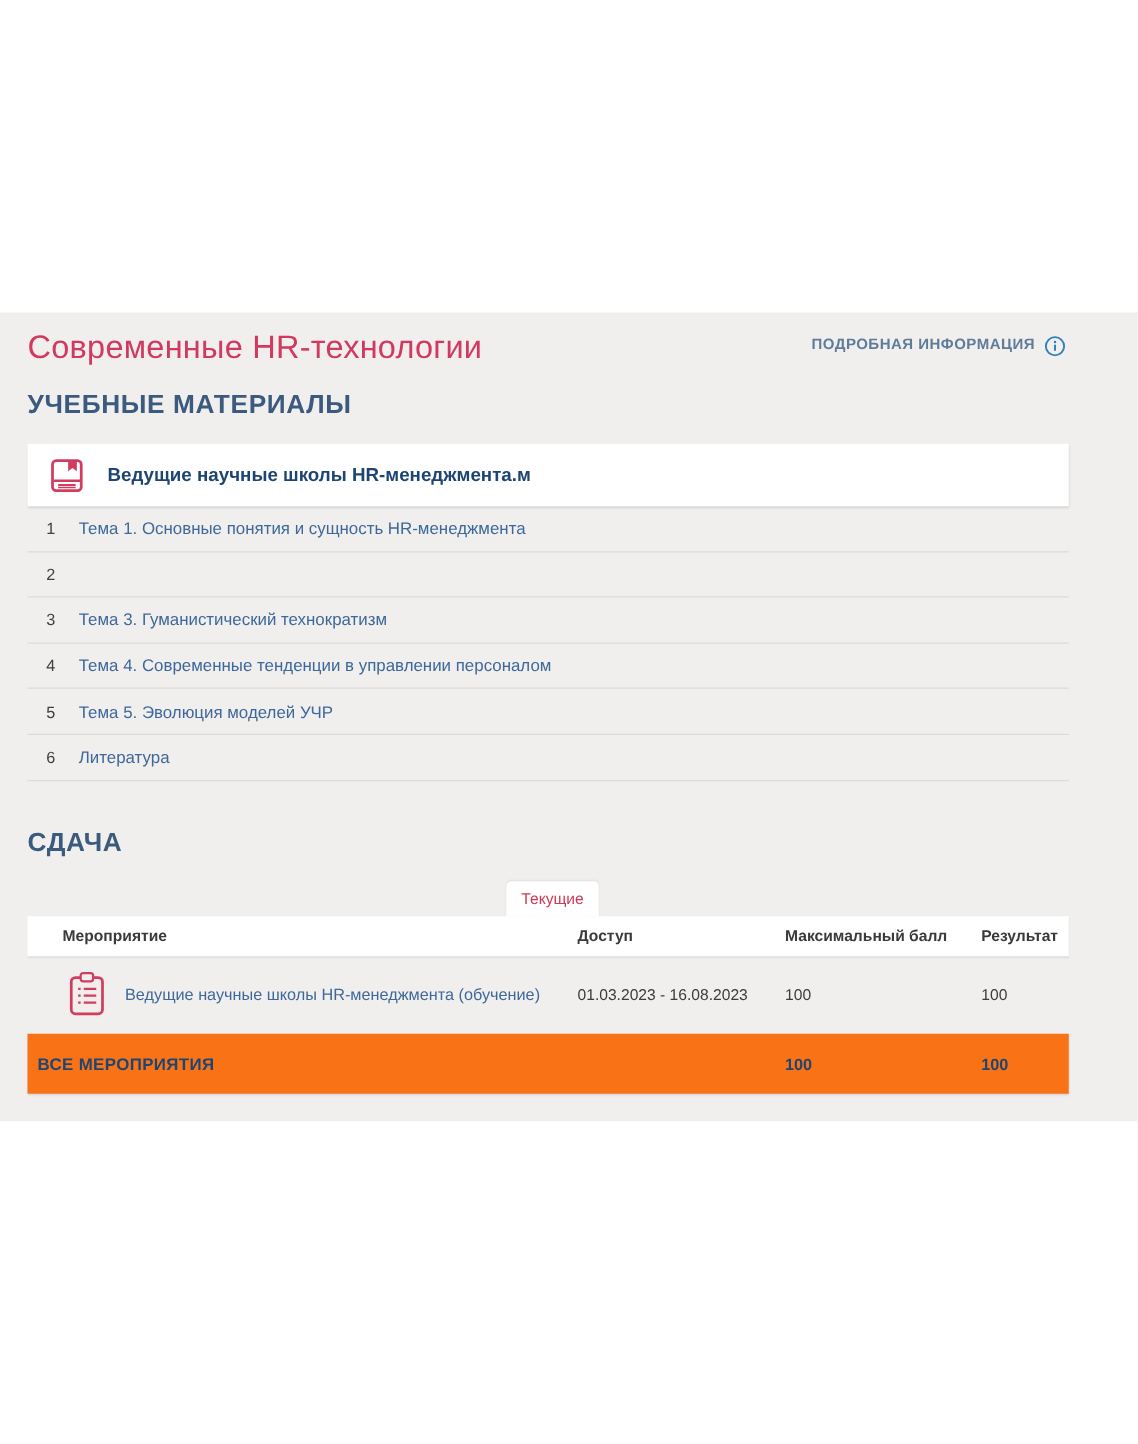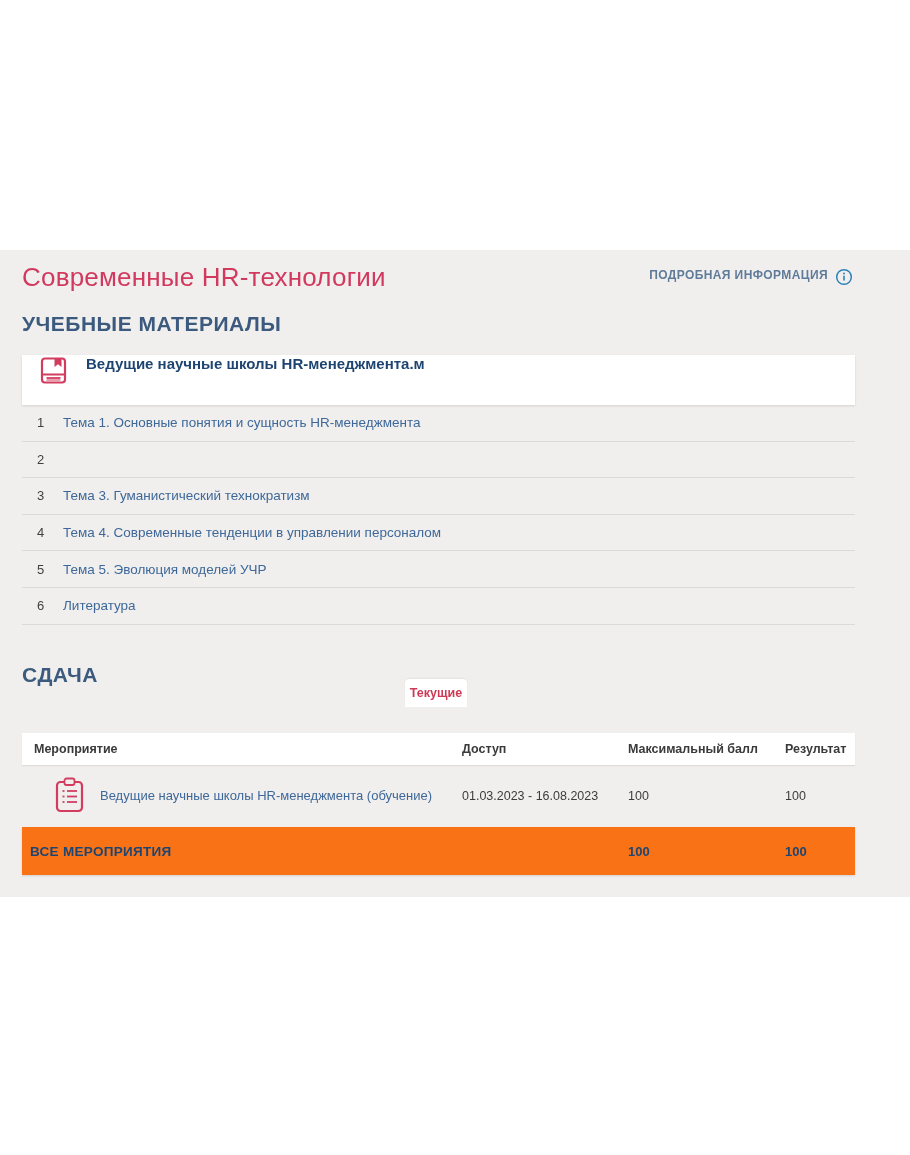--- a/index.html
+++ b/index.html
@@ -24,57 +24,57 @@
   .section-title {
     position:absolute; left:22px;
     font-size:21px; font-weight:600; color:#3b5a7e; letter-spacing:0.5px;
   }
   .st-materials { top:62px; }
   .st-submission { top:413px; }
   
   .course-card {
     position:absolute; left:22px; top:105px; width:833px; height:50px;
     background:#ffffff; box-shadow:0 1px 2px rgba(0,0,0,0.12);
-    display:flex; align-items:flex-start; padding-left:16px; gap:17px; cursor:pointer;
+    display:flex; align-items:center; padding-left:16px; gap:17px; cursor:pointer;
   }
   .course-card .title {
     font-size:15px; font-weight:700; color:#1e4571;
   }
   
   .topic-list { position:absolute; left:22px; top:155px; width:833px; }
   .topic-row {
     height:36.6px; display:flex; align-items:center;
     border-bottom:1px solid #ddd9d6; cursor:pointer;
   }
   .topic-row .num {
     width:41px; padding-left:15px; font-size:13px; color:#3f3f3f;
   }
   .topic-row .label {
     font-size:13.5px; color:#3d6899;
   }
   
   .tab-current {
-    position:absolute; left:405px; top:429px; width:62px; height:28px;
+    position:absolute; left:405px; top:455px; width:74px; height:28px;
     background:#ffffff; border-radius:4px 4px 0 0;
     box-shadow:0 -1px 2px rgba(0,0,0,0.06);
     display:flex; align-items:center; justify-content:center;
-    font-size:12.5px; color:#cc3a55; cursor:pointer;font-weight:bold;
+    font-size:12.5px; color:#cc3a55; cursor:pointer;
   }
   
   .grid-row {
     display:grid; grid-template-columns:440px 166px 157px 1fr; align-items:center;
   }
   .tbl-header {
     position:absolute; left:22px; top:483px; width:833px; height:32px;
     background:#ffffff; box-shadow:0 1px 1px rgba(0,0,0,0.08);
   }
   .tbl-header .cell {
     font-size:12.5px; font-weight:600; color:#3a3a3a;
   }
-  .tbl-header .cell:first-child { padding-left:12px; }
+  .tbl-header .cell:first-child { padding-left:28px; }
   .tbl-datarow {
     position:absolute; left:22px; top:515px; width:833px; height:61px;
   }
   .tbl-datarow .name-cell { display:flex; align-items:center; padding-left:31px; gap:13px; }
   .tbl-datarow .name { font-size:13px; color:#3d6899; cursor:pointer; }
   .tbl-datarow .plain { font-size:12.5px; color:#3c3c3c; }
   .tbl-footer {
     position:absolute; left:22px; top:577px; width:833px; height:48px;
     background:#f97316; box-shadow:0 1px 2px rgba(0,0,0,0.12);
   }

